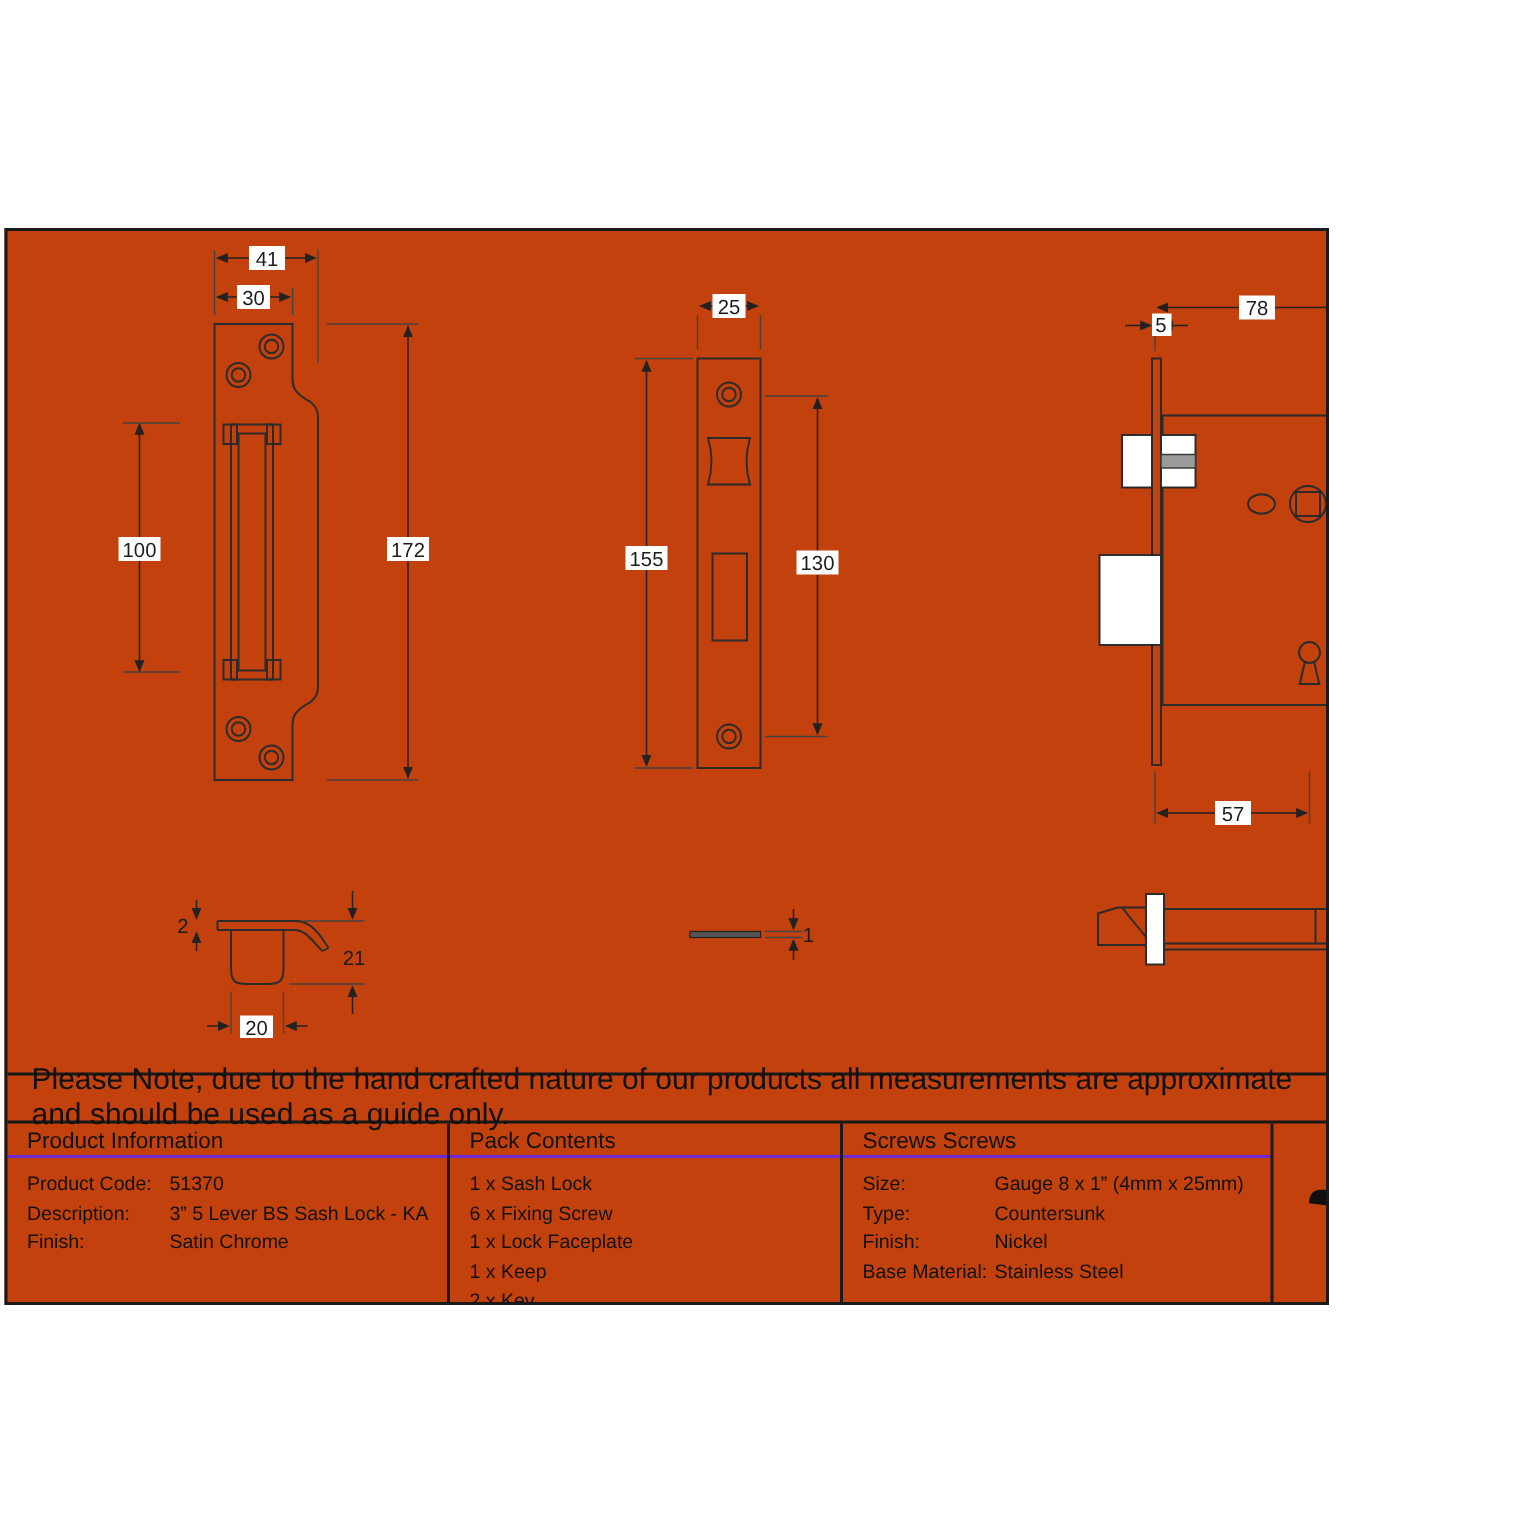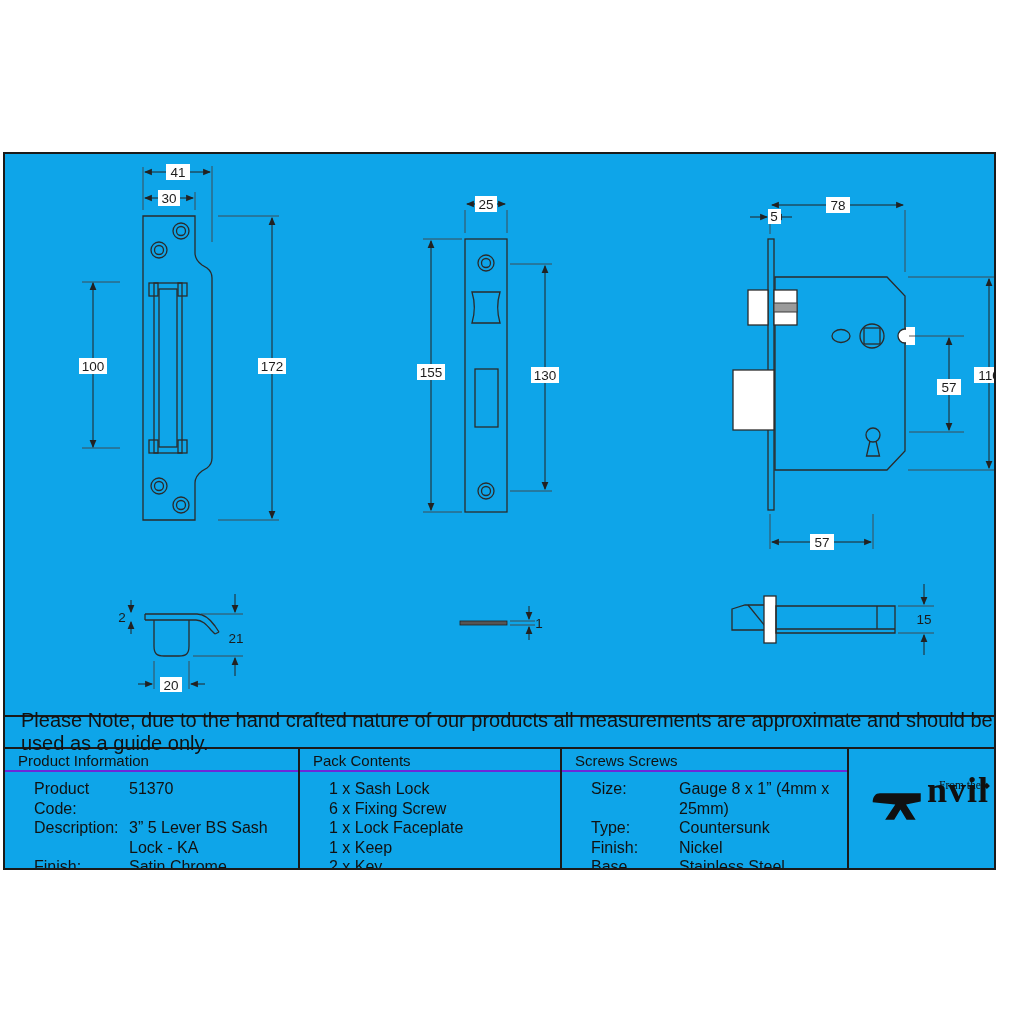--- a/index.html
+++ b/index.html
@@ -1,29 +1,29 @@
 <!DOCTYPE html>
 <html><head>
 <meta charset="utf-8">
 <style>
   html,body{margin:0;padding:0;background:#ffffff;}
   body{width:1024px;height:1024px;position:relative;font-family:"Liberation Sans",sans-serif;color:#1f1f1f;}
-  .sheet{position:absolute;left:3px;top:152px;width:993px;height:718px;border:2px solid #1a1a1a;box-sizing:border-box;background:#0ea5e9;}
+  .sheet{position:absolute;left:3px;top:152px;width:883px;height:718px;border:2px solid #1a1a1a;box-sizing:border-box;background:#c2410c;}
   .drawings-area{height:561px;position:relative;overflow:hidden;}
   .drawings-area svg{display:block;}
   .note-row{height:32px;border-top:2px solid #1a1a1a;box-sizing:border-box;display:flex;align-items:center;padding-left:16px;font-size:20px;color:#111;}
   .info-table{border-top:2px solid #1a1a1a;box-sizing:border-box;display:flex;height:121px;}
   .col{box-sizing:border-box;overflow:hidden;}
   .col + .col{border-left:2px solid #1a1a1a;}
   .col-1{width:293px;}
   .col-2{width:262px;}
   .col-3{width:287px;}
   .col-4{flex:1;position:relative;}
   .col-header{height:23px;box-sizing:border-box;border-bottom:2px solid #6d28d9;font-size:15px;padding:3px 0 0 13px;color:#111;}
-  .col-body{padding:7px 0 0 29px;font-size:16px;line-height:19.5px;color:#111;}
+  .col-body{padding:7px 0 0 13px;font-size:13px;line-height:19.5px;color:#111;}
   .kv{display:flex;}
   .kv .k{width:95px;flex:none;}
   .col-3 .kv .k{width:88px;}
   .kv .v{flex:1;}
   
   .logo{position:absolute;left:20px;top:30px;width:150px;height:55px;}
   .anvil-svg{position:absolute;left:2px;top:6px;}
   .logo-name{position:absolute;left:58px;top:-7px;font-family:"Liberation Serif",serif;font-weight:700;font-size:36px;line-height:1;letter-spacing:1px;color:#101010;}
   .logo-prefix{position:absolute;left:70px;top:0px;font-family:"Liberation Serif",serif;font-size:11.5px;color:#101010;white-space:nowrap;}
   .logo-diamond{font-size:8px;vertical-align:1px;}

